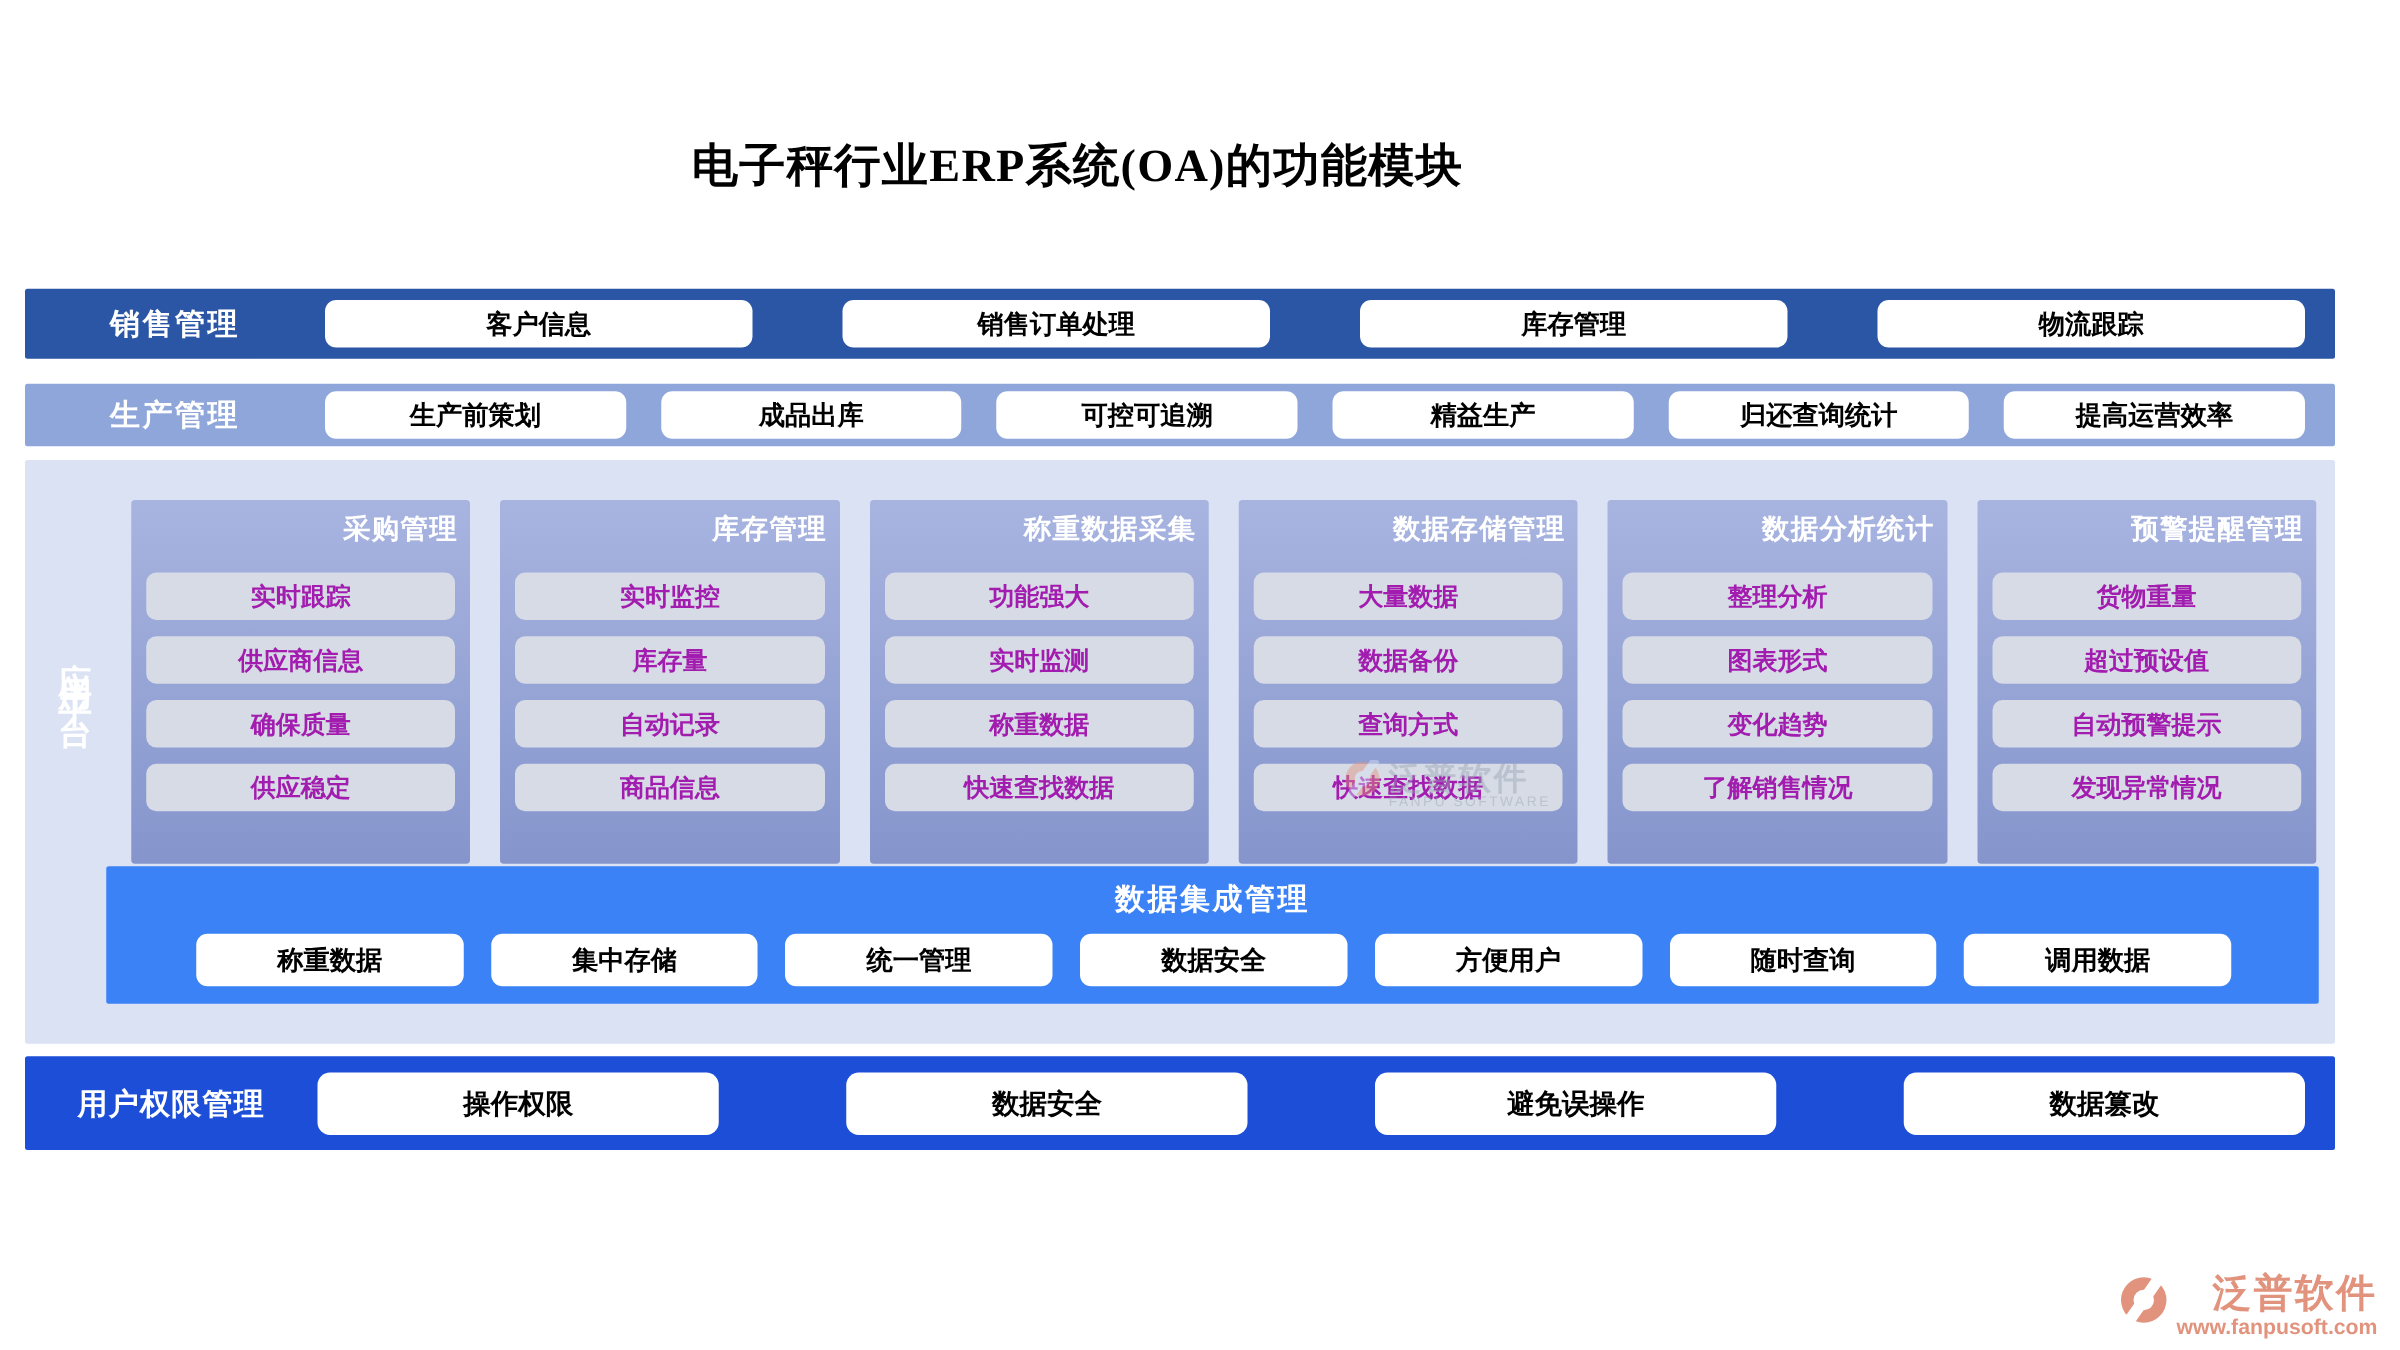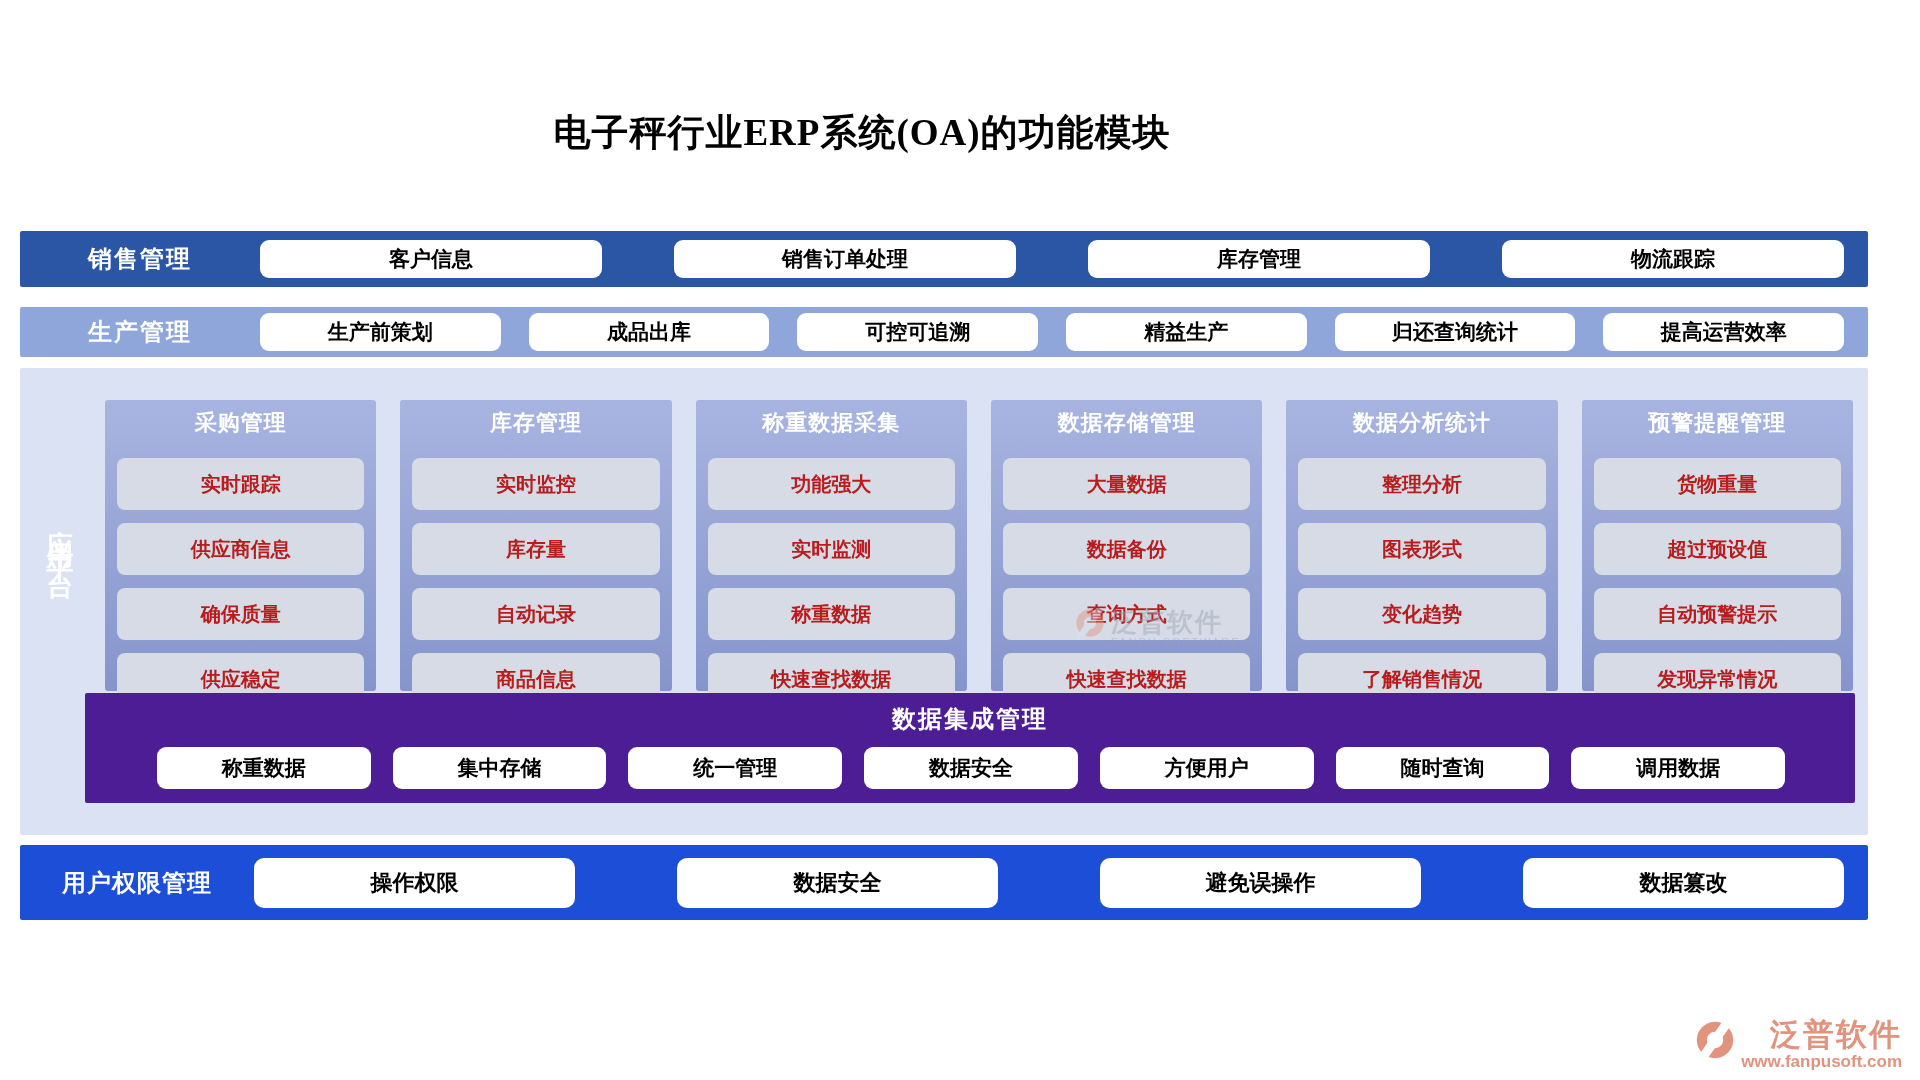--- a/index.html
+++ b/index.html
@@ -103,49 +103,49 @@
     display: flex;
     gap: 24px;
   }
   .column {
     flex: 1;
     background: linear-gradient(180deg, #a8b4e0 0%, #8595cc 100%);
     border-radius: 3px;
     padding: 8px 10px 0 10px;
   }
   .column-title {
-    text-align: center;
+    text-align: right;
     color: #ffffff;
     font-weight: bold;
     font-size: 22px;
     line-height: 30px;
     margin-bottom: 20px;
     letter-spacing: 1px;
   }
   .column-item {
     background: #d6dbe5;
     border-radius: 8px;
-    height: 52px;
+    height: 38px;
     margin: 0 2px 13px 2px;
     display: flex;
     align-items: center;
     justify-content: center;
     font-size: 20px;
     font-weight: bold;
-    color: #b91c1c;
+    color: #a21caf;
     white-space: nowrap;
     font-family: "Liberation Serif", serif;
   }
 
   
   .integration {
     position: absolute;
     top: 325px; left: 65px; right: 13px;
     height: 110px;
-    background: #4c1d95;
+    background: #3b82f6;
     border-radius: 2px;
   }
   .integration-title {
     text-align: center;
     color: #ffffff;
     font-weight: bold;
     font-size: 24px;
     margin-top: 10px;
     letter-spacing: 2px;
   }

